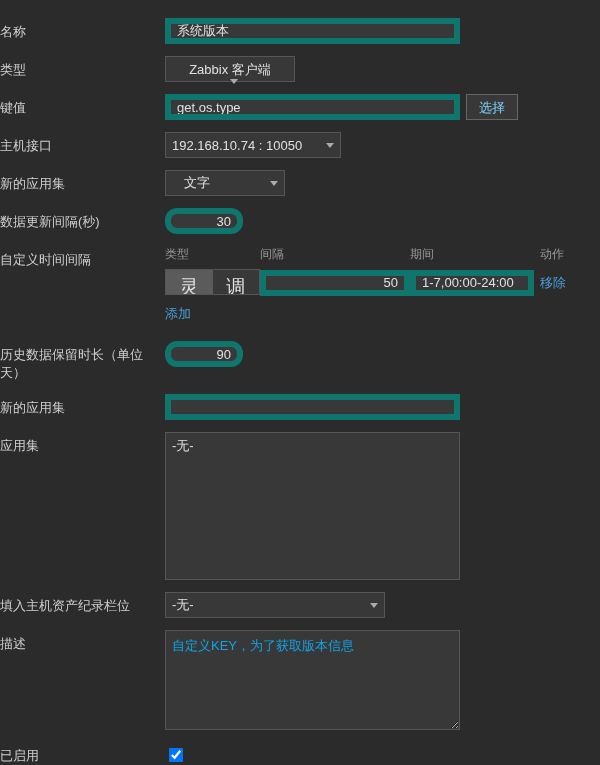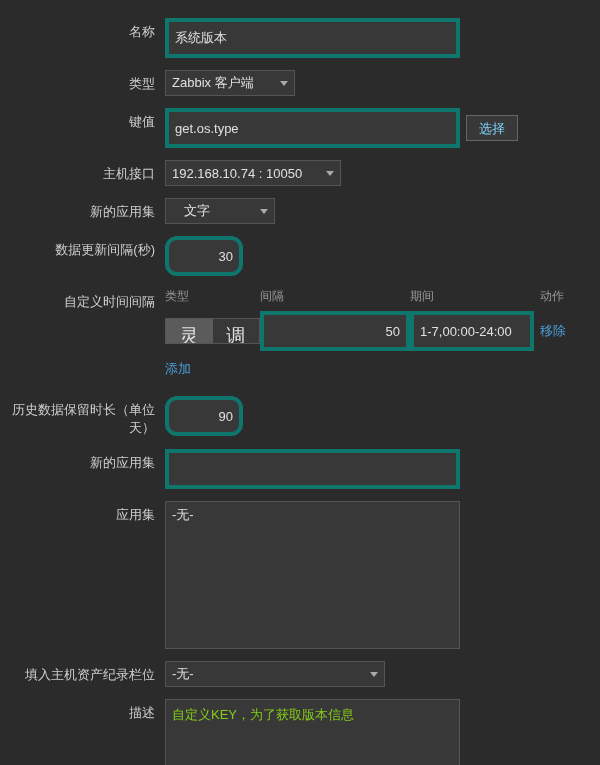--- a/index.html
+++ b/index.html
@@ -12,32 +12,31 @@
     width: 600px;
   }
   .page { padding: 18px 0 4px 0; }
   .row {
     display: flex;
     align-items: flex-start;
     margin-bottom: 12px;
   }
   .label {
     width: 165px;
-    text-align: right;
     padding-right: 10px;
     padding-top: 5px;
     color: #cfcfcf;
   }
   .field { flex: 1; display: flex; align-items: center; flex-wrap: wrap; }
   input[type=text], .txt {
     background: #383838;
-    border: 4px solid #0f766e;
-    color: #e0e0e0;
-    padding: 4px 6px;
-    height: 40px;
+    border: 6px solid #0f766e;
+    color: #e0e0e0;
+    padding: 4px 6px;
+    height: 26px;
     font-size: 13px;
   }
   .txt-wide { width: 295px; }
   .txt-key { width: 295px; }
   .txt-small { width: 78px; text-align: right; border-radius: 12px; }
   .select {
     background: #383838;
     border: 1px solid #555;
     color: #e0e0e0;
     padding: 4px 6px;
@@ -48,23 +47,23 @@
     cursor: pointer;
     position: relative;
   }
   .select .caret {
     width: 0; height: 0;
     border-left: 4px solid transparent;
     border-right: 4px solid transparent;
     border-top: 5px solid #aaa;
     margin-left: 8px;
   }
-  .sel-type { width: 130px; }
+  .sel-type { width: 130px; flex-direction: column; }
   .sel-host { width: 176px; }
-  .sel-info { width: 110px; padding-left: 18px; }
+  .sel-info { width: 120px; padding-left: 18px; }
   .sel-inv  { width: 220px; }
   .btn {
     background: #383838;
     border: 1px solid #666;
     color: #7dd3fc;
     padding: 4px 12px;
     height: 26px;
     cursor: pointer;
     font-size: 13px;
   }
@@ -117,21 +116,21 @@
     background: #383838;
     border: 2px solid #3a6b58;
     color: #e0e0e0;
     width: 295px;
     height: 28px;
     padding: 4px 6px;
   }
   textarea {
     background: #383838;
     border: 1px solid #555;
-    color: #84cc16;
+    color: #0ea5e9;
     width: 295px;
     height: 100px;
     padding: 6px;
     font-family: inherit;
     font-size: 13px;
     resize: both;
   }
   .chk {
     width: 14px; height: 14px;
     margin-top: 6px;

